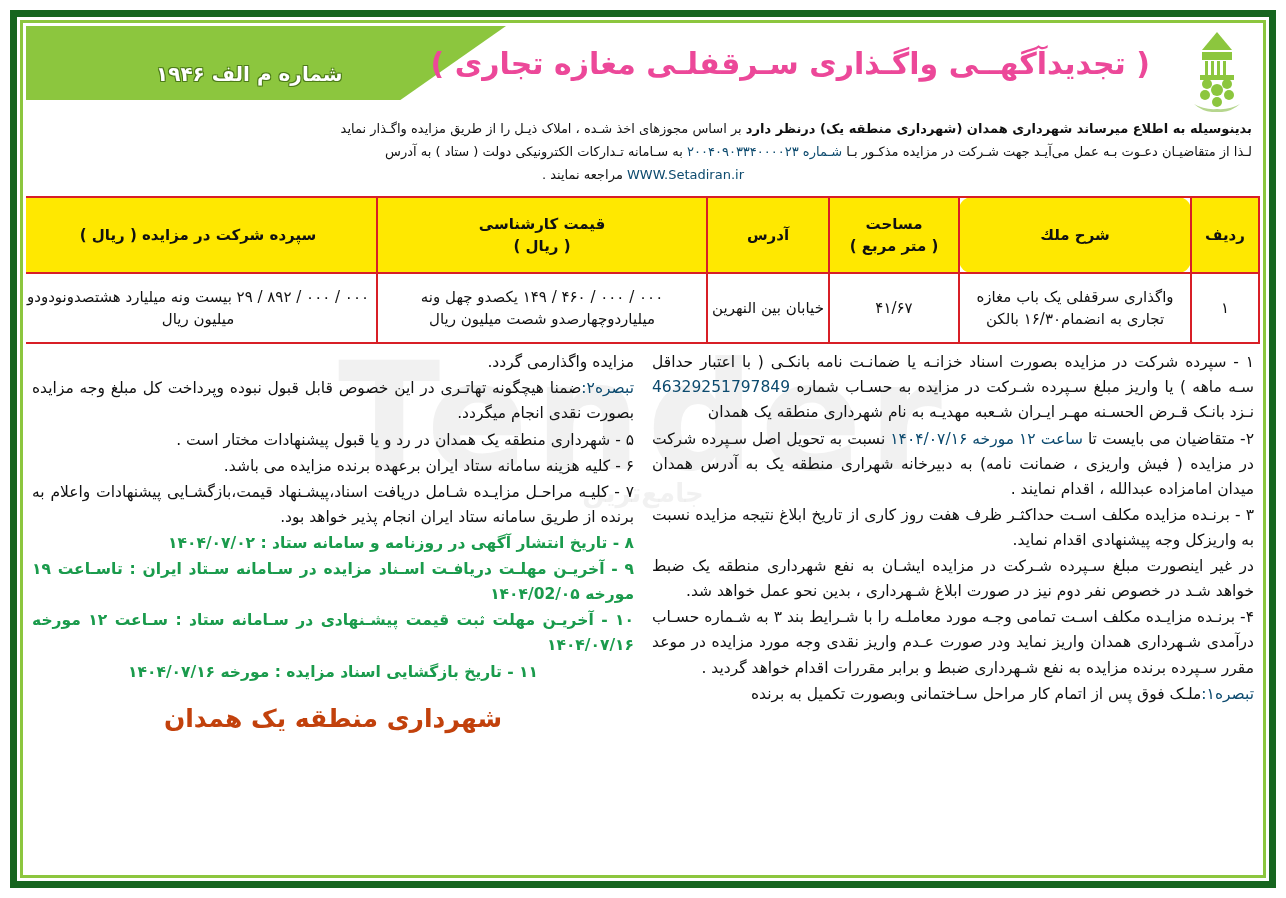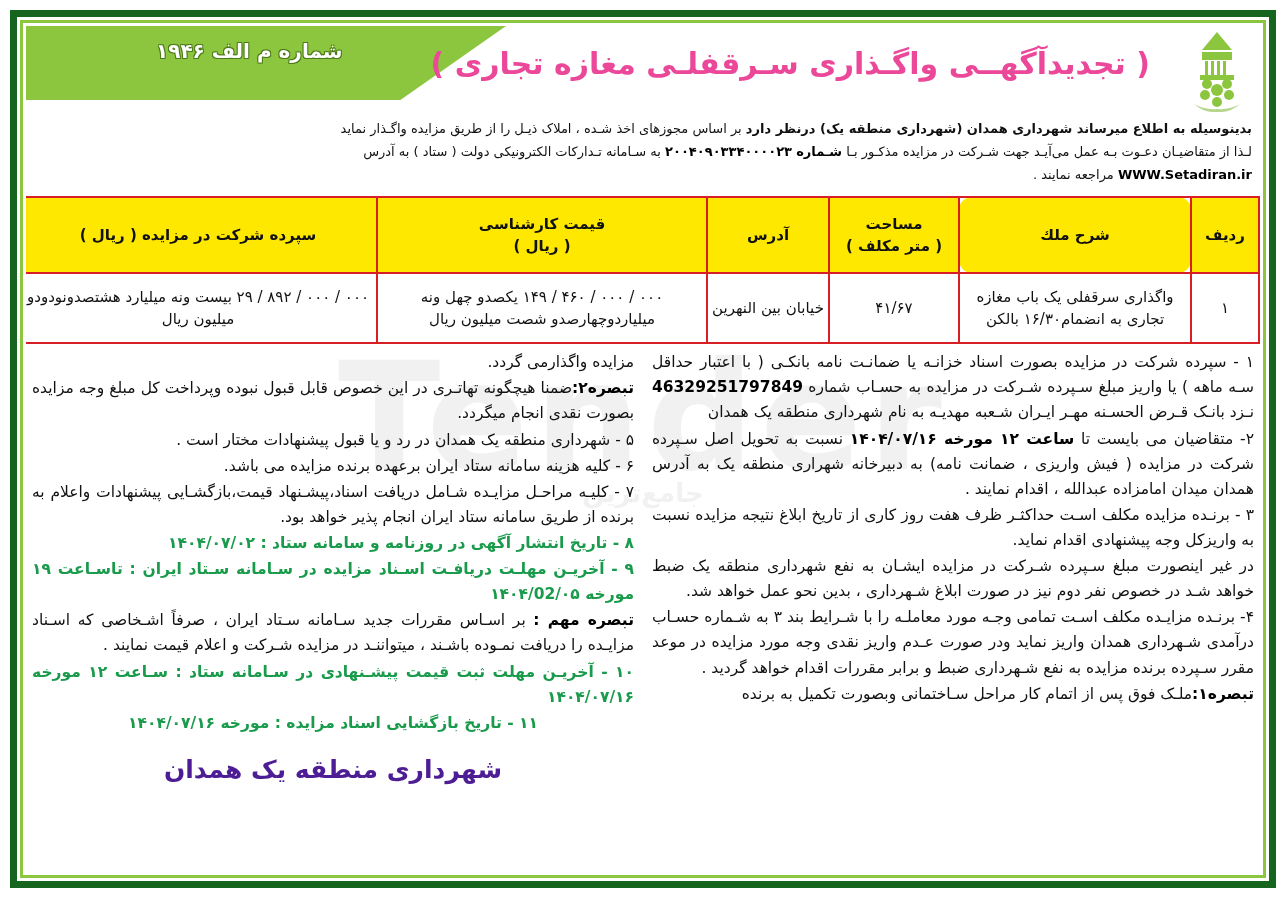--- a/index.html
+++ b/index.html
@@ -38,21 +38,21 @@
   .header{
     position:relative;height:88px;
   }
   .green-banner{
     position:absolute;right:auto;left:0;top:0;
     width:480px;height:74px;
     background:#8cc63e;
     clip-path:polygon(0 0, 100% 0, 78% 100%, 0% 100%);
   }
   .banner-num{
-    position:absolute;left:130px;top:13px;
+    position:absolute;left:130px;top:36px;
     color:#ffffff;
     font-size:20px;font-weight:bold;
     letter-spacing:0.5px;
     text-shadow:1px 1px 0 #4c7a18, -1px 1px 0 #4c7a18, 1px -1px 0 #4c7a18, -1px -1px 0 #4c7a18;
     direction:rtl;
   }
   .title-main{
     position:absolute;right:110px;top:20px;left:500px;
     text-align:center;
     color:#ec4899;
@@ -69,22 +69,22 @@
   .intro{
     margin-top:4px;
     direction:rtl;
     text-align:justify;
     font-size:13px;
     line-height:1.75;
     color:#111;
     padding:0 8px;
   }
   .intro b{font-weight:bold;}
-  .red-b{color:#000000;font-weight:bold;}
-  .intro .lastline{text-align:right;direction:rtl;}
+  .red-b{color:#0c4a6e;font-weight:normal;}
+  .intro .lastline{text-align:center;direction:rtl;}
 
   
   table.bids{
     margin:10px auto 6px auto;
     width:1180px;
     border-collapse:collapse;
     direction:rtl;
     table-layout:fixed;
   }
   table.bids th, table.bids td{
@@ -128,21 +128,21 @@
     color:#111;
     text-align:justify;
   }
   .col p{margin:0 0 1px 0;}
   .col p.ctr{text-align:center;}
   .green-b{color:#1a9b4c;font-weight:bold;}
 
   .signature{
     margin-top:14px;
     text-align:center;
-    color:#4c1d95;
+    color:#c2410c;
     font-size:25px;
     font-weight:bold;
     direction:rtl;
   }
 
   
   .watermark{
     position:absolute;left:0;right:0;top:330px;
     text-align:center;
     font-size:150px;
@@ -211,21 +211,21 @@
       </div>
     </div>
 
     <table class="bids">
       <thead>
         <tr>
           <th class="c-row">ردیف</th>
           <th class="c-desc">شرح ملك</th>
           <th class="c-area">
             <span>مساحت</span><br>
-            <span>( متر مکلف )</span>
+            <span>( متر مربع )</span>
           </th>
           <th class="c-addr">آدرس</th>
           <th class="c-price">
             <span>قیمت کارشناسی</span><br>
             <span>( ریال )</span>
           </th>
           <th class="c-dep">سپرده شرکت در مزایده ( ریال )</th>
         </tr>
       </thead>
       <tbody>
@@ -252,21 +252,20 @@
         </div>
 
       <div class="col" id="left-col">
         <p><span>مزایده واگذارمی گردد.</span></p>
           <p><span class="red-b">تبصره۲:</span><span>ضمنا هیچگونه تهاتـری در این خصوص قابل قبول نبوده وپرداخت کل مبلغ وجه مزایده بصورت نقدی انجام میگردد.</span></p>
           <p><span>۵ - شهرداری منطقه یک همدان در رد و یا قبول پیشنهادات مختار است .</span></p>
           <p><span>۶ - کلیه هزینه سامانه ستاد ایران برعهده برنده مزایده می باشد.</span></p>
           <p><span>۷ - کلیـه مراحـل مزایـده شـامل دریافت اسناد،پیشـنهاد قیمت،بازگشـایی پیشنهادات واعلام به برنده از طریق سامانه ستاد ایران انجام پذیر خواهد بود.</span></p>
           <p><span class="green-b">۸ - تاریخ انتشار آگهی در روزنامه و سامانه ستاد : ۱۴۰۴/۰۷/۰۲</span></p>
           <p><span class="green-b">۹ - آخریـن مهلـت دریافـت اسـناد مزایده در سـامانه سـتاد ایران : تاسـاعت ۱۹ مورخه ۱۴۰۴/02/۰۵</span></p>
-          <p><span class="red-b">تبصره مهم :</span><span> بر اسـاس مقررات جدید سـامانه سـتاد ایران ، صرفاً اشـخاصی که اسـناد مزایـده را دریافت نمـوده باشـند ، میتواننـد در مزایده شـرکت و اعلام قیمت نمایند .</span></p>
           <p><span class="green-b">۱۰ - آخریـن مهلت ثبت قیمت پیشـنهادی در سـامانه ستاد : سـاعت ۱۲ مورخه ۱۴۰۴/۰۷/۱۶</span></p>
           <p class="ctr"><span class="green-b">۱۱ - تاریخ بازگشایی اسناد مزایده : مورخه ۱۴۰۴/۰۷/۱۶</span></p>
           <div class="signature">شهرداری منطقه یک همدان</div>
       </div>
 
     </div>
   </div>
 </div>
 
 </body></html>

